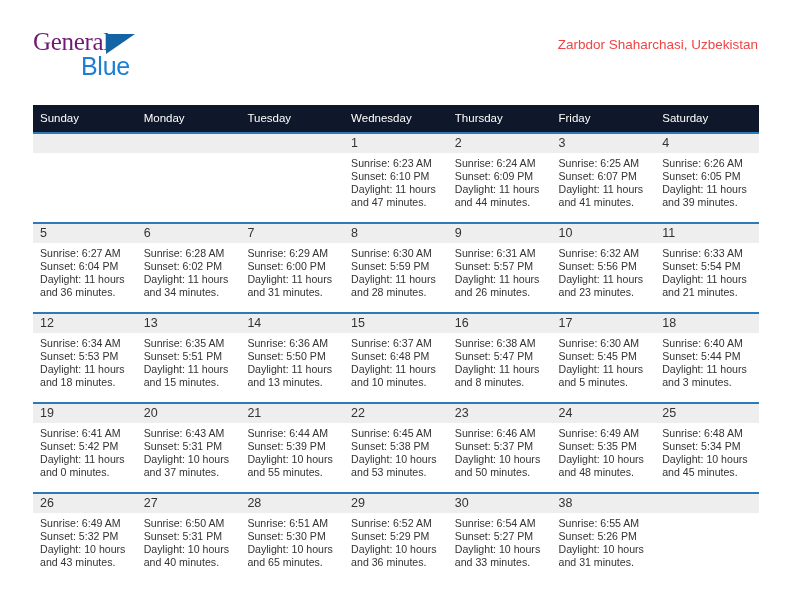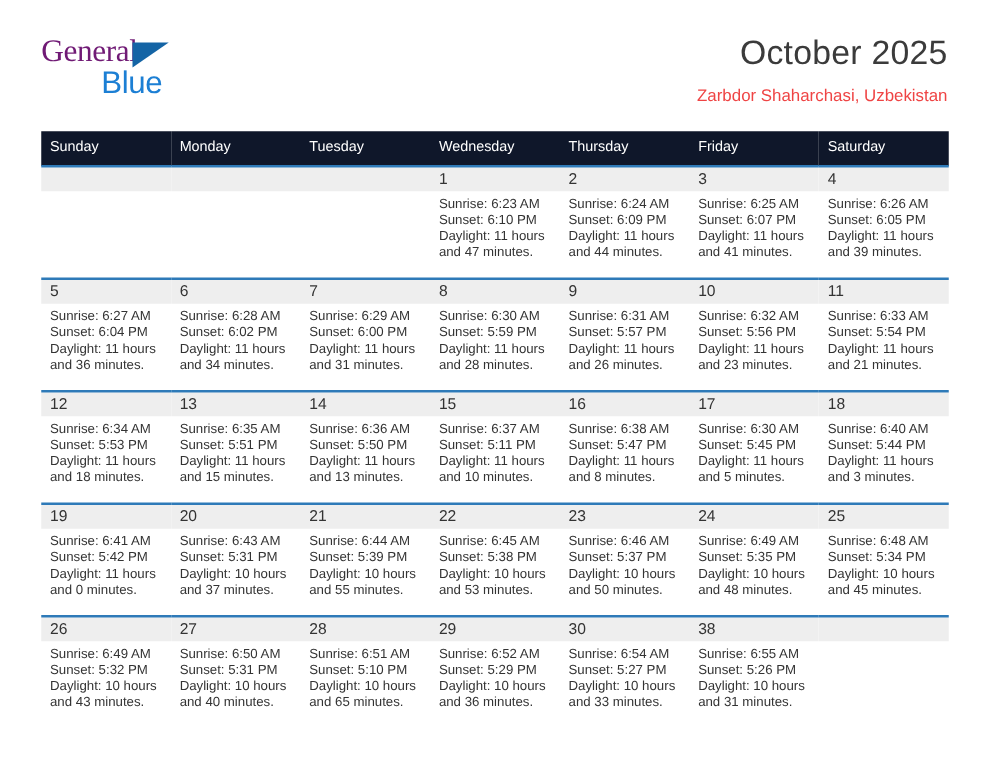--- a/index.html
+++ b/index.html
@@ -135,21 +135,20 @@
 
 <div class="page">
 
   <div class="top">
     <div class="logo">
       <span class="logo-general">General</span>
       <span class="logo-tri"></span>
       <span class="logo-blue">Blue</span>
     </div>
     <div class="title-wrap">
-      <div class="month-title">October 2025</div>
       <div class="location">Zarbdor Shaharchasi, Uzbekistan</div>
     </div>
   </div>
 
   <table class="cal">
     <thead>
       <tr>
         <th>Sunday</th>
         <th>Monday</th>
         <th>Tuesday</th>
@@ -297,21 +296,21 @@
               <div>Sunrise: 6:36 AM</div>
               <div>Sunset: 5:50 PM</div>
               <div>Daylight: 11 hours</div>
               <div>and 13 minutes.</div>
             </div>
           </td>
           <td>
             <div class="daynum-band">15</div>
             <div class="cell-body">
               <div>Sunrise: 6:37 AM</div>
-              <div>Sunset: 5:11 PM</div>
+              <div>Sunset: 6:48 PM</div>
               <div>Daylight: 11 hours</div>
               <div>and 10 minutes.</div>
             </div>
           </td>
           <td>
             <div class="daynum-band">16</div>
             <div class="cell-body">
               <div>Sunrise: 6:38 AM</div>
               <div>Sunset: 5:47 PM</div>
               <div>Daylight: 11 hours</div>
@@ -418,21 +417,21 @@
               <div>Sunrise: 6:50 AM</div>
               <div>Sunset: 5:31 PM</div>
               <div>Daylight: 10 hours</div>
               <div>and 40 minutes.</div>
             </div>
           </td>
           <td>
             <div class="daynum-band">28</div>
             <div class="cell-body">
               <div>Sunrise: 6:51 AM</div>
-              <div>Sunset: 5:10 PM</div>
+              <div>Sunset: 5:30 PM</div>
               <div>Daylight: 10 hours</div>
               <div>and 65 minutes.</div>
             </div>
           </td>
           <td>
             <div class="daynum-band">29</div>
             <div class="cell-body">
               <div>Sunrise: 6:52 AM</div>
               <div>Sunset: 5:29 PM</div>
               <div>Daylight: 10 hours</div>

